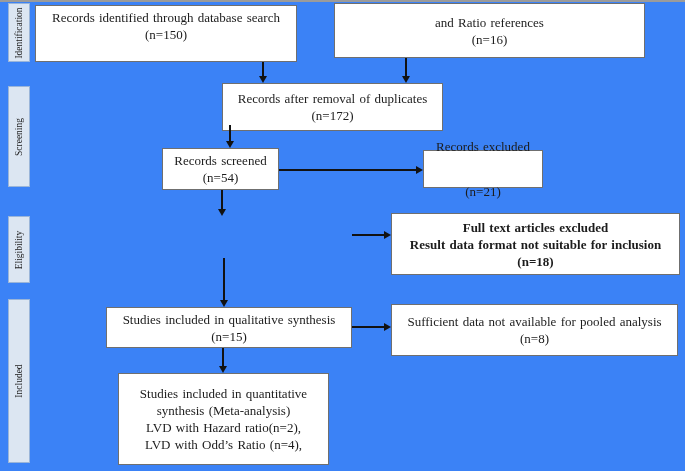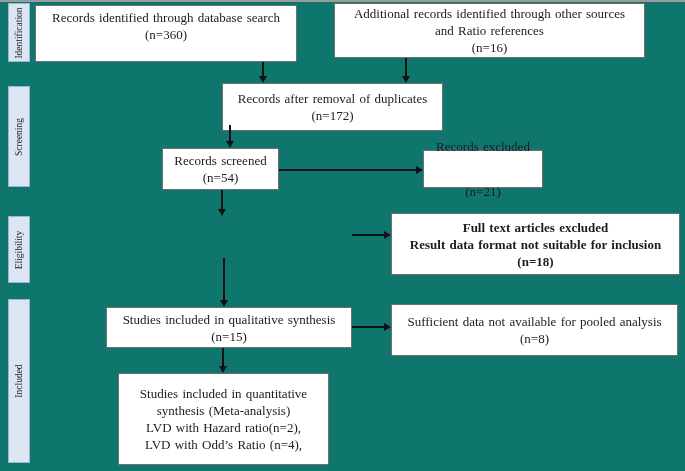--- a/index.html
+++ b/index.html
@@ -7,21 +7,21 @@
     --stage-border:#9ab5d9;
     --box-border:#6f6f6f;
     --arrow:#121212;
     --text:#1c1c1c;
     --topline:#9b9b9b;
   }
   html,body{margin:0;padding:0;background:#ffffff;}
   #canvas{
     position:relative;
     width:685px;height:471px;
-    background:#0f766e;
+    background:#3b82f6;
     font-family:"Liberation Serif","DejaVu Serif",serif;
     color:var(--text);
     overflow:hidden;
   }
   .topline{
     position:absolute;left:0;top:0;width:685px;height:2px;
     background:var(--topline);
   }
   
   .stage{
@@ -80,25 +80,24 @@
   </div>
   <div class="stage" style="top:216px;height:67px;">
     <span>Eligibility</span>
   </div>
   <div class="stage" style="top:299px;height:164px;">
     <span>Included</span>
   </div>
 
   <div class="box top-align" style="left:35px;top:5px;width:262px;height:57px;">
     <span class="line">Records identified through database search</span>
-    <span class="line">(n=360)</span>
+    <span class="line">(n=150)</span>
   </div>
 
   <div class="box" style="left:334px;top:3px;width:311px;height:55px;">
-    <span class="line">Additional records identified through other sources</span>
     <span class="line">and Ratio references</span>
     <span class="line">(n=16)</span>
   </div>
 
   <div class="box" style="left:222px;top:83px;width:221px;height:48px;">
     <span class="line">Records after removal of duplicates</span>
     <span class="line">(n=172)</span>
   </div>
 
   <div class="box" style="left:162px;top:148px;width:117px;height:42px;">

